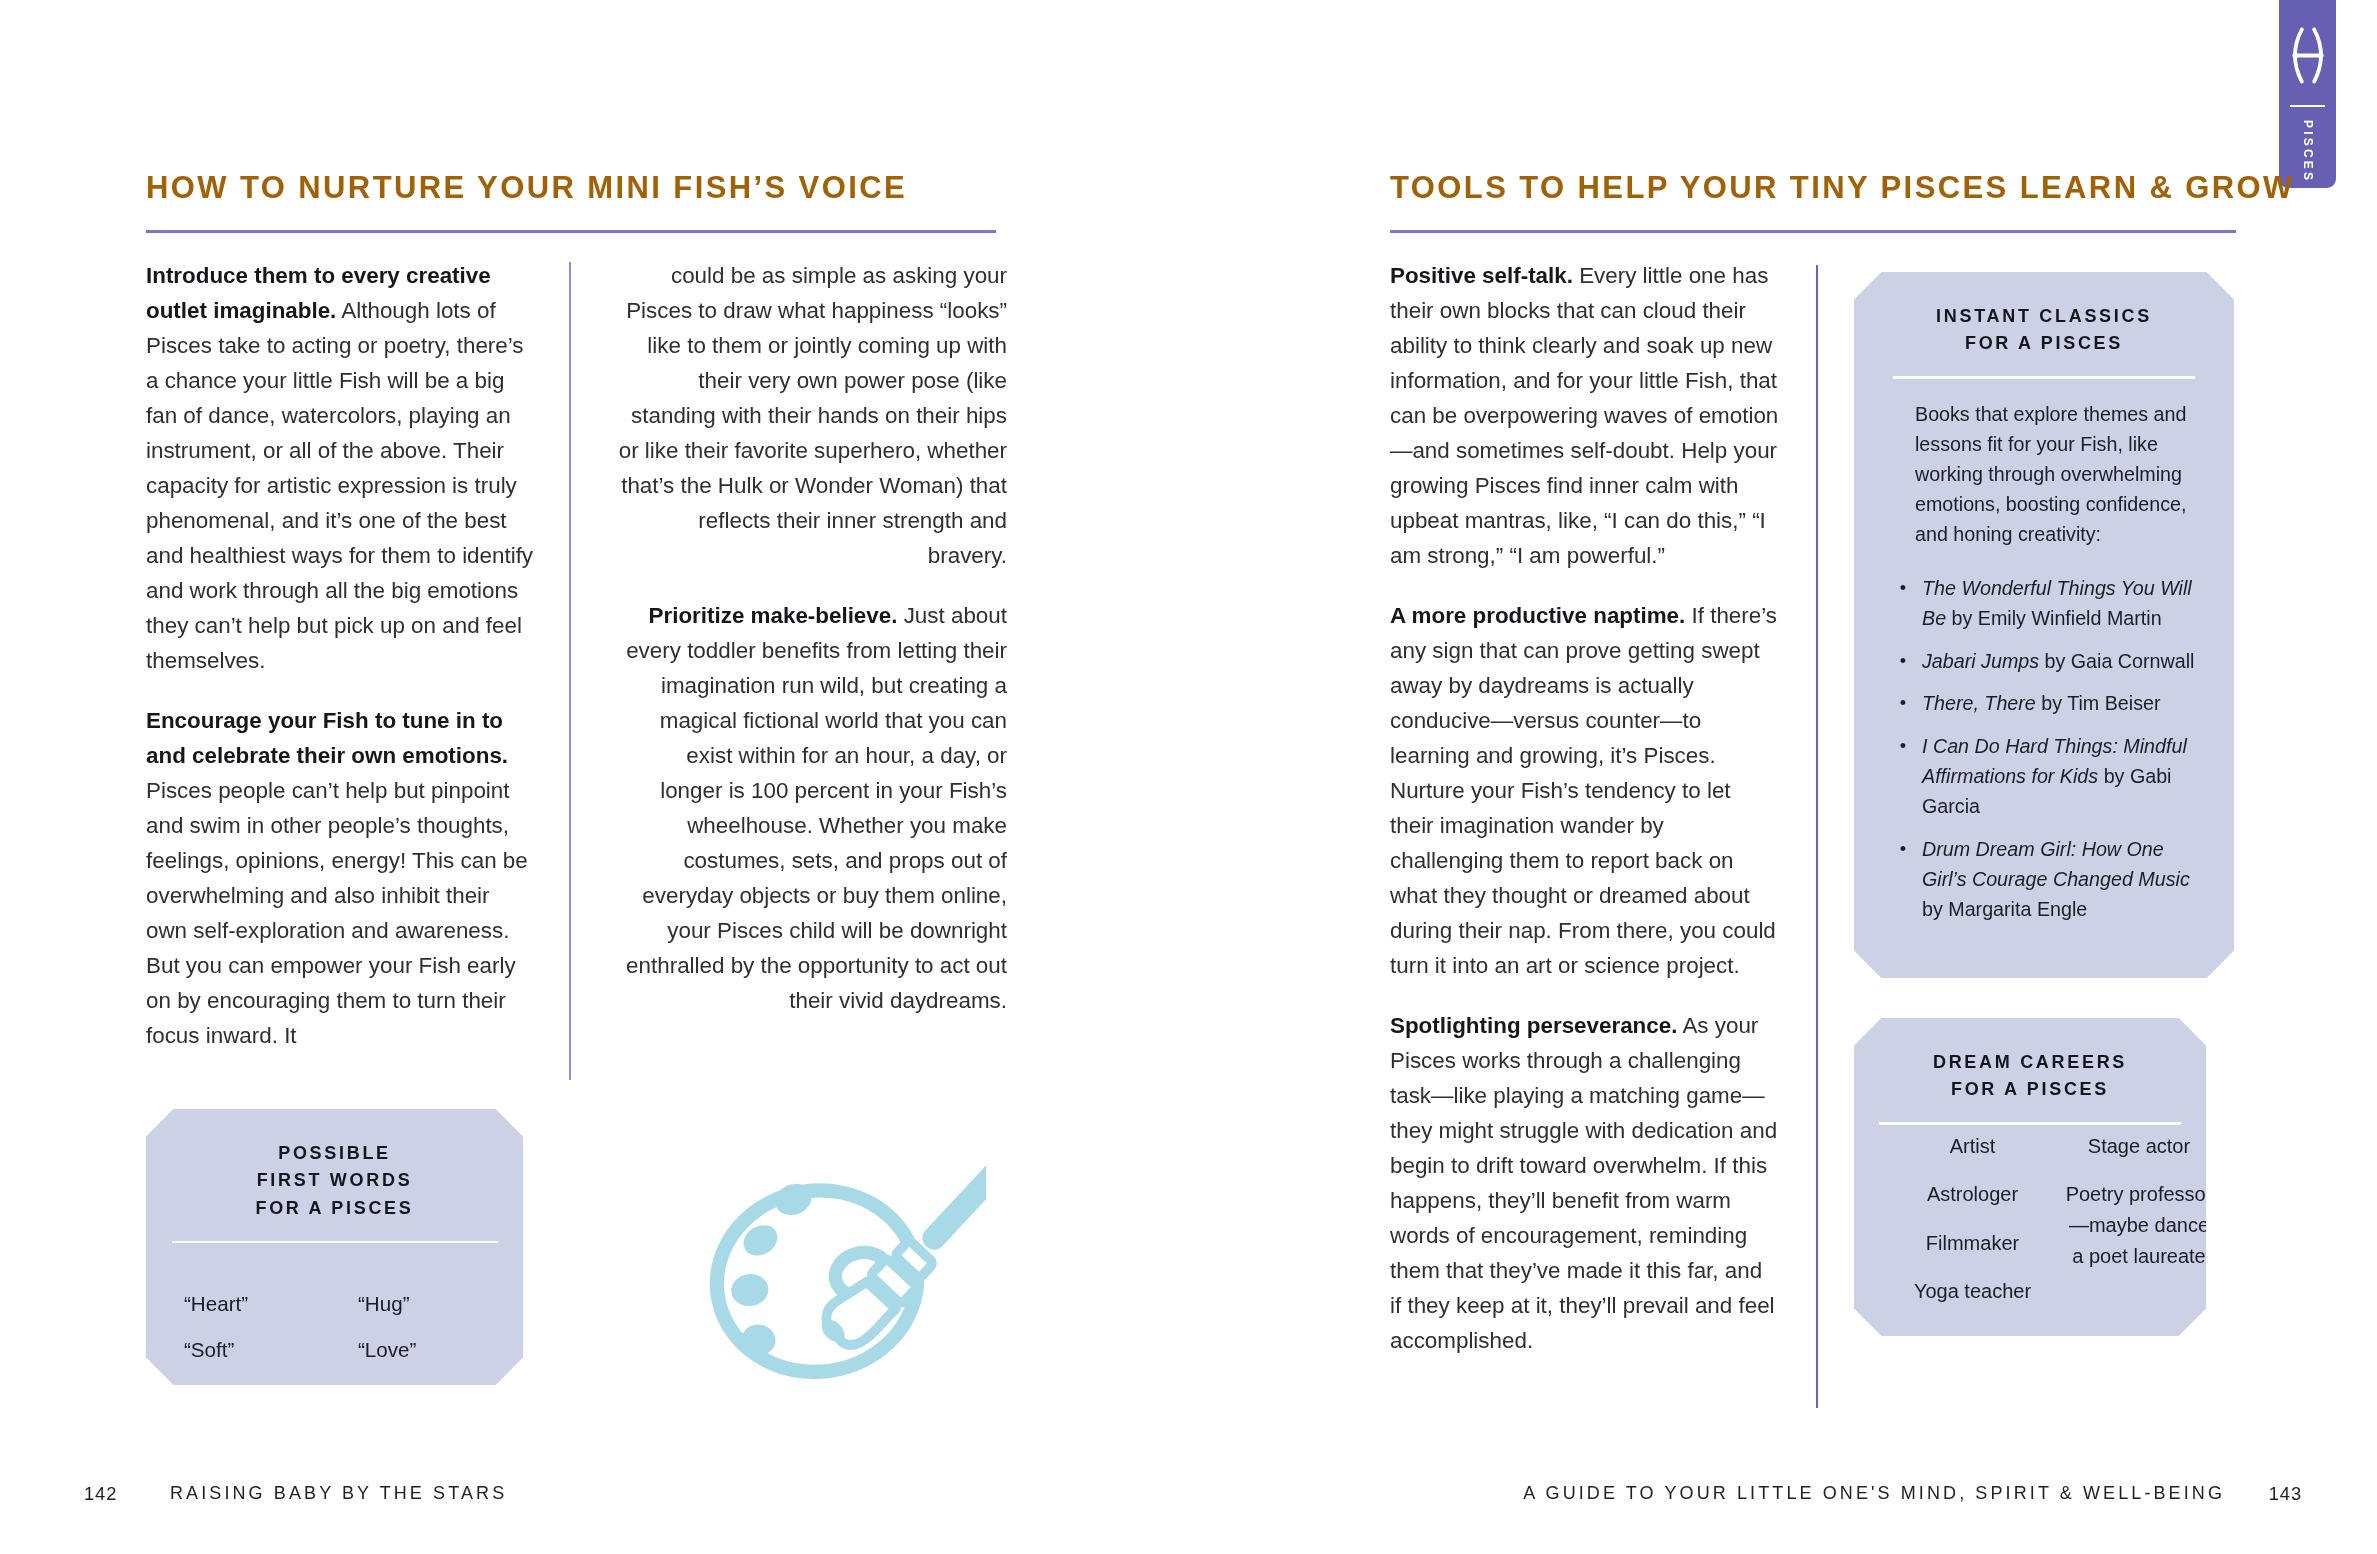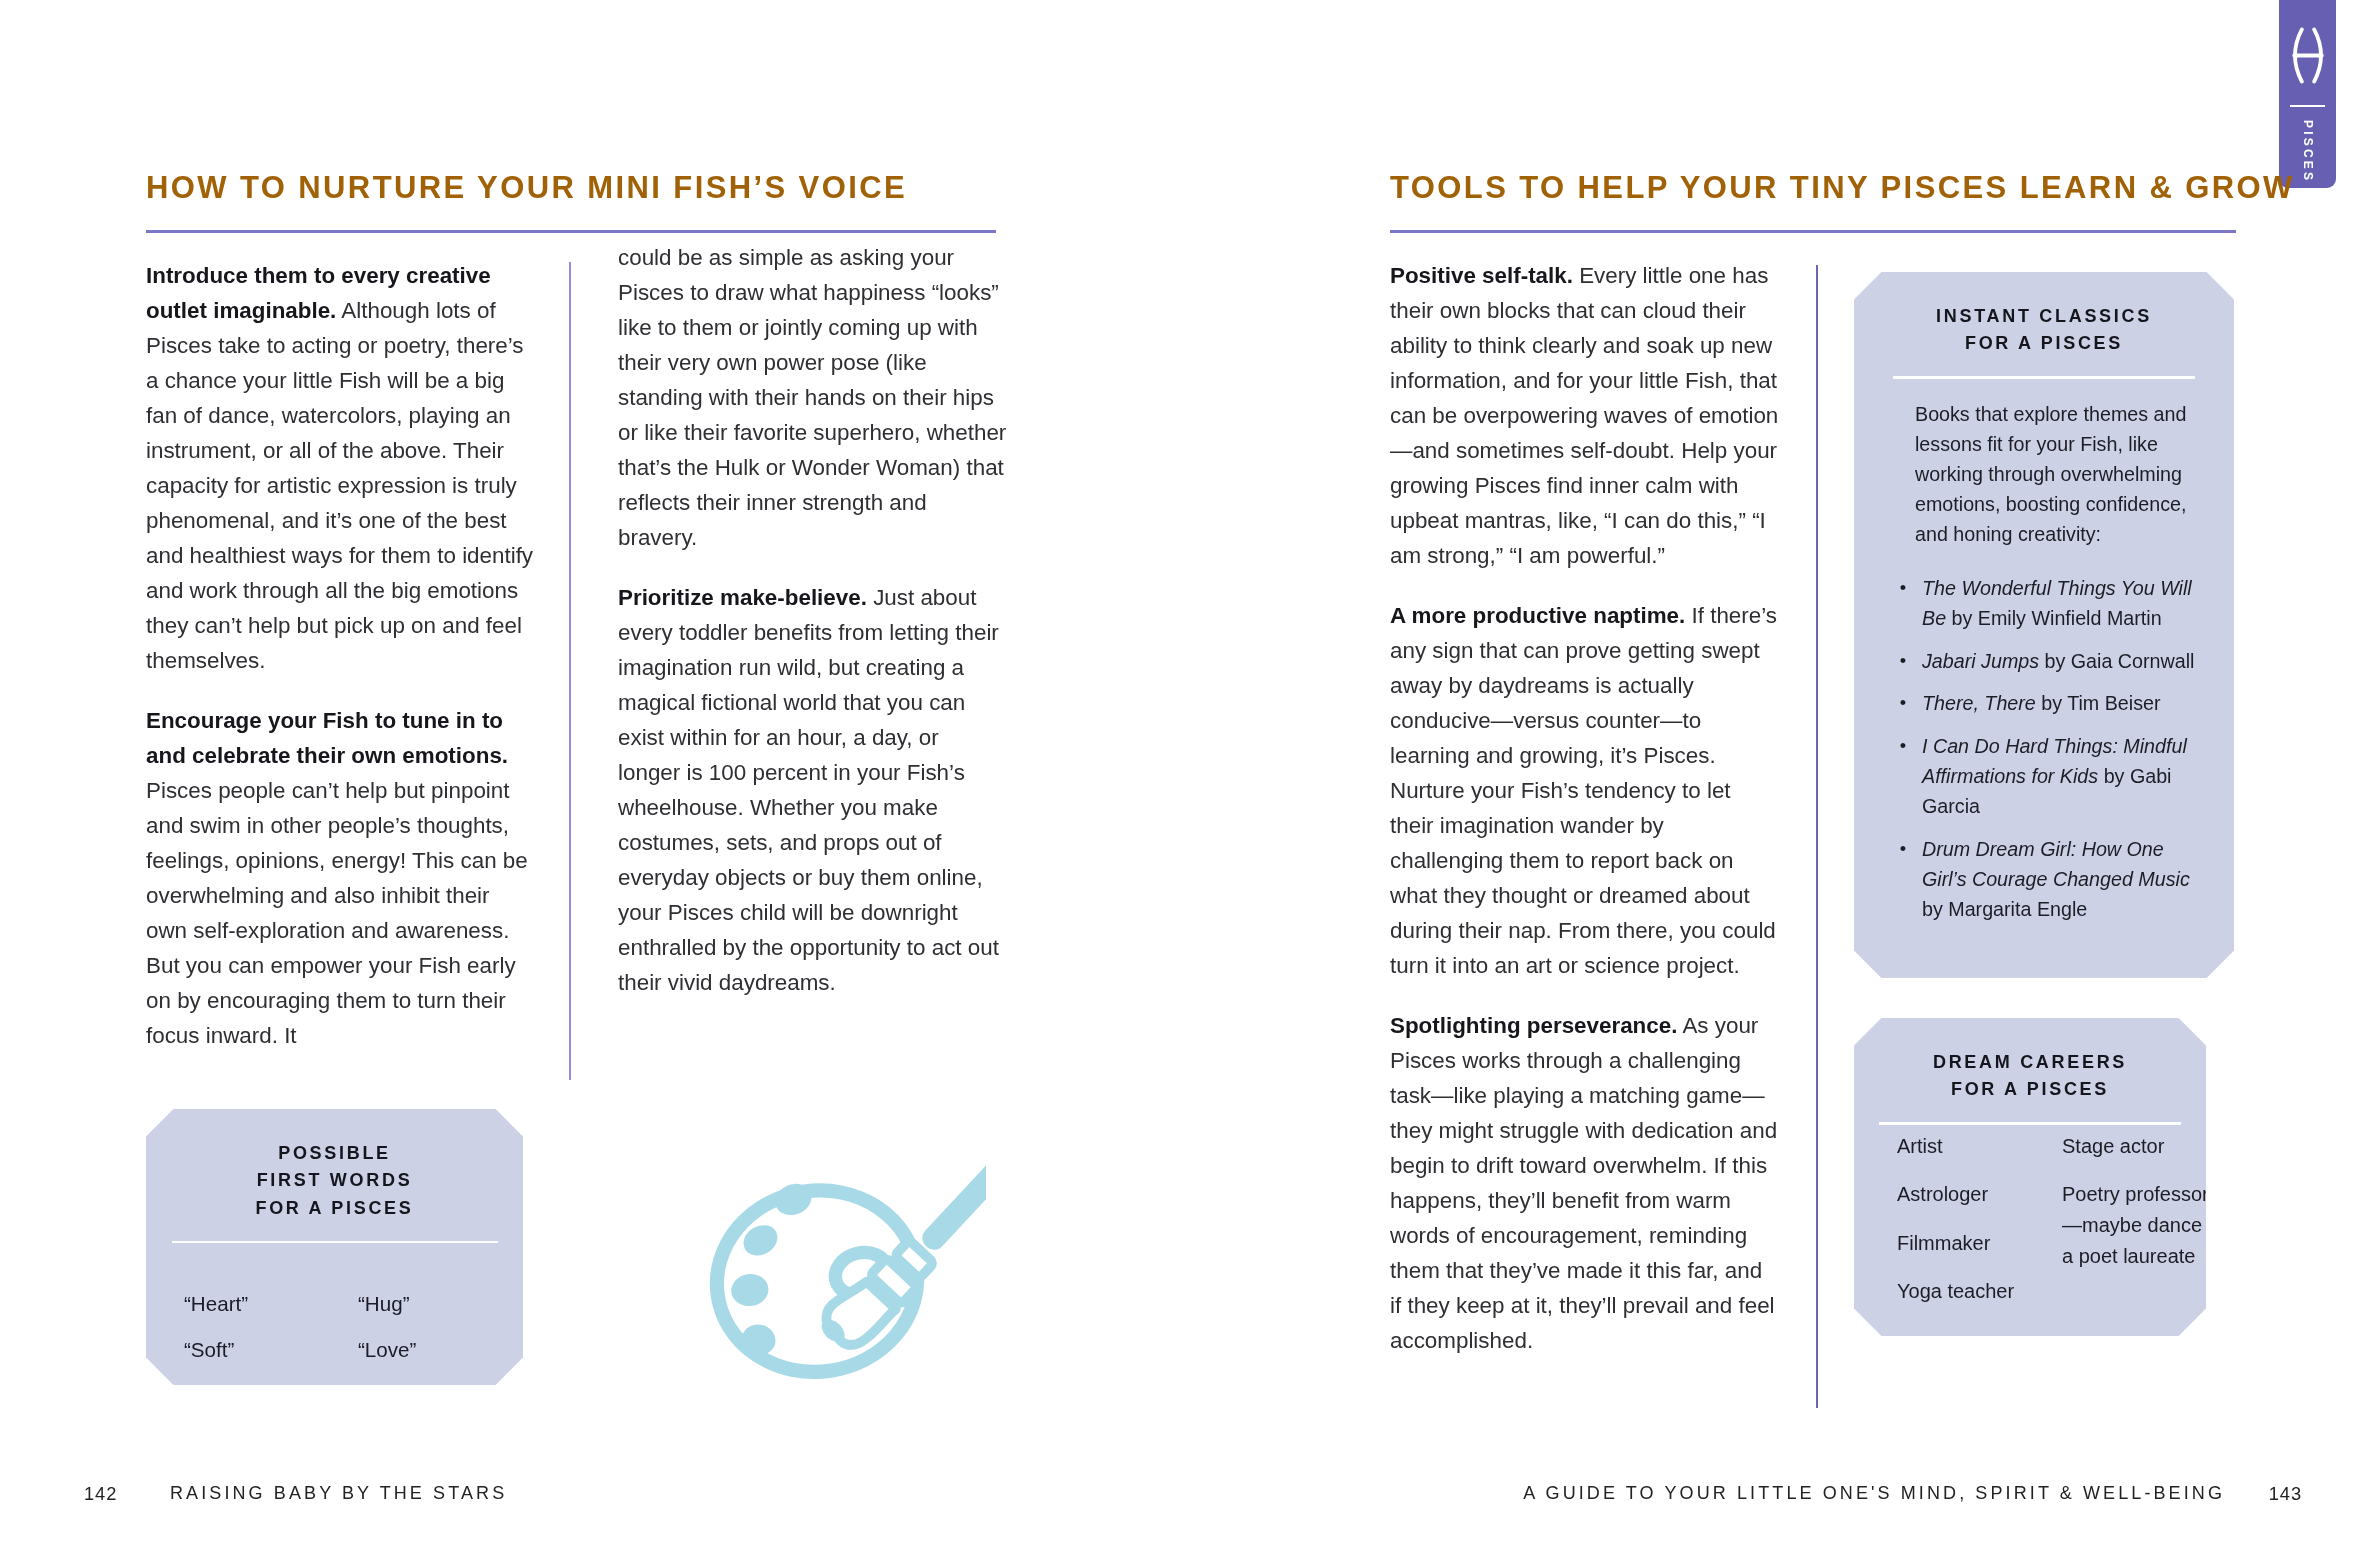--- a/index.html
+++ b/index.html
@@ -39,21 +39,21 @@
     position:relative;padding-left:24px;margin-bottom:12.8px;
     font-size:19.7px;line-height:30px;color:#1d1d26;
   }
   .book-list li::before{
     content:"•";position:absolute;left:1.8px;top:0;color:#1d1d26;font-size:18.3px;
   }
   .book-title{font-style:italic;}
   .words-col{font-size:20.6px;color:#1c1c28;}
   .words-col div{margin-bottom:22px;}
   .careers-col{font-size:20px;line-height:31px;color:#1d1d26;}
-  .careers-col .career{margin-bottom:17.4px;}
+  .careers-col .career{margin-bottom:17.4px;text-align:center;}
   
   .folio{font-size:18.3px;color:#222;letter-spacing:0.9px;}
   .footer-label{font-size:18px;letter-spacing:3.1px;color:#222;font-weight:500;white-space:nowrap;}
   
   .tab{
     background:#675fb2;border-radius:0 0 9.1px 9.1px;
     display:flex;flex-direction:column;align-items:center;
   }
   .tab-label{
     writing-mode:vertical-rl;font-size:12px;font-weight:700;letter-spacing:3.2px;
@@ -79,21 +79,21 @@
 <div class="abs page-heading" style="left:146px;top:170px;">HOW TO NURTURE YOUR MINI FISH’S VOICE</div>
 <div class="abs heading-rule" style="left:146px;top:230px;width:850px;"></div>
 
 <div class="abs col" style="left:146px;top:258px;width:389px;">
   <p><span class="lead">Introduce them to every creative outlet imaginable.</span><span> Although lots of Pisces take to acting or poetry, there’s a chance your little Fish will be a big fan of dance, watercolors, playing an instrument, or all of the above. Their capacity for artistic expression is truly phenomenal, and it’s one of the best and healthiest ways for them to identify and work through all the big emotions they can’t help but pick up on and feel themselves.</span></p>
   <p><span class="lead">Encourage your Fish to tune in to and celebrate their own emotions.</span><span> Pisces people can’t help but pinpoint and swim in other people’s thoughts, feelings, opinions, energy! This can be overwhelming and also inhibit their own self-exploration and awareness. But you can empower your Fish early on by encouraging them to turn their focus inward. It</span></p>
 </div>
 
 <div class="abs v-rule" style="left:569px;top:262px;height:818px;"></div>
 
-<div class="abs col" style="left:618px;top:240px;width:389px;">
+<div class="abs col" style="left:618px;top:258px;width:389px;text-align:right;">
   <p><span>could be as simple as asking your Pisces to draw what happiness “looks” like to them or jointly coming up with their very own power pose (like standing with their hands on their hips or like their favorite superhero, whether that’s the Hulk or Wonder Woman) that reflects their inner strength and bravery.</span></p>
   <p><span class="lead">Prioritize make-believe.</span><span> Just about every toddler benefits from letting their imagination run wild, but creating a magical fictional world that you can exist within for an hour, a day, or longer is 100 percent in your Fish’s wheelhouse. Whether you make costumes, sets, and props out of everyday objects or buy them online, your Pisces child will be downright enthralled by the opportunity to act out their vivid daydreams.</span></p>
 </div>
 
 <div class="abs box" style="left:146px;top:1109px;width:377px;height:276px;">
   <div class="box-title">
     <div>POSSIBLE</div>
     <div>FIRST WORDS</div>
     <div>FOR A PISCES</div>
   </div>

